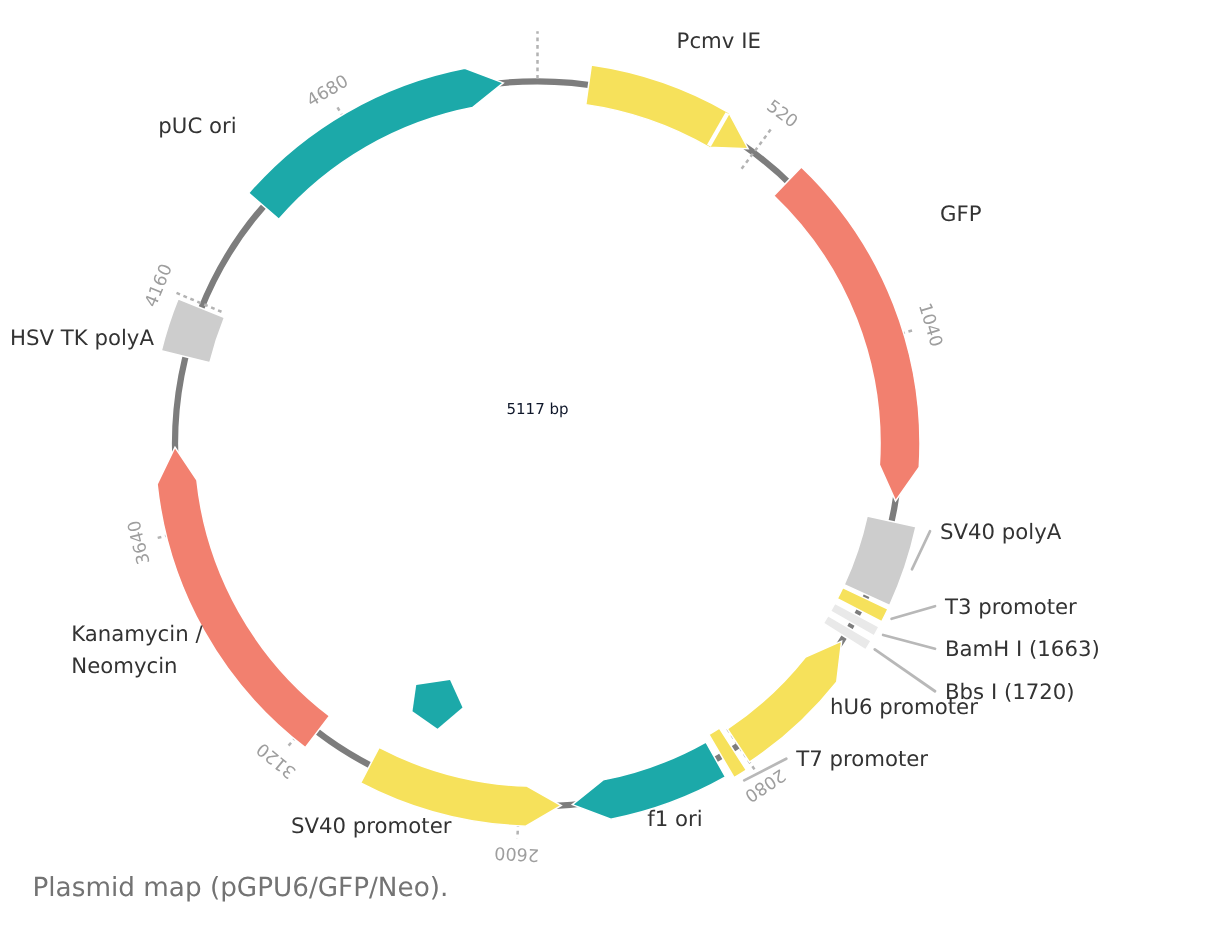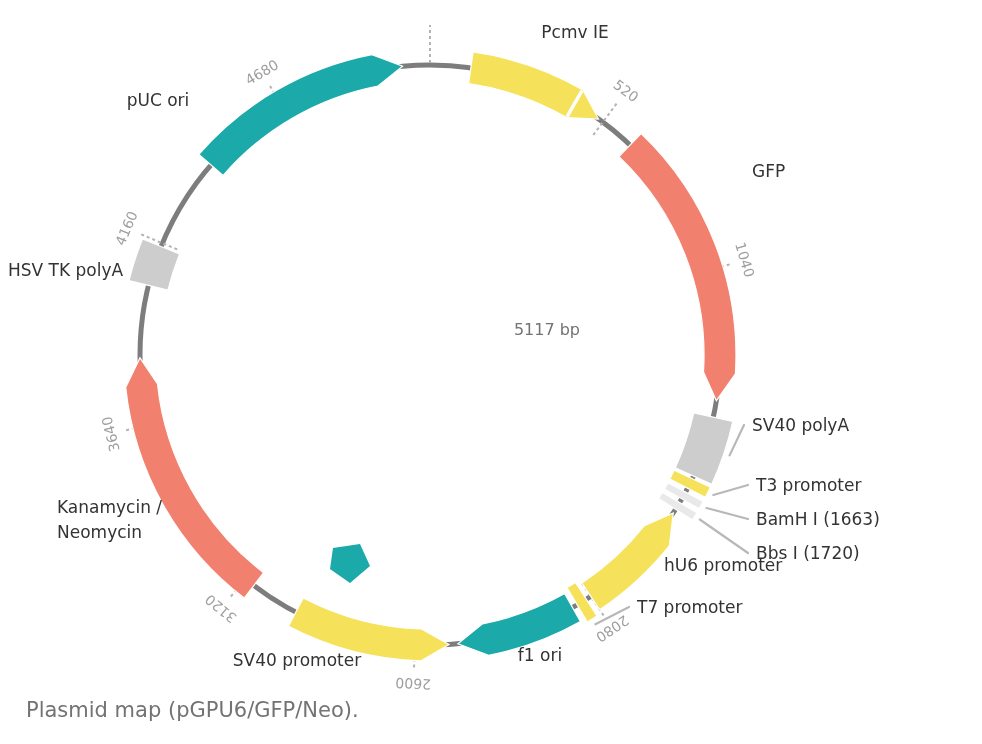--- a/index.html
+++ b/index.html
@@ -2,21 +2,21 @@
 <html><head>
 <meta charset="utf-8">
 <style>
   html,body{margin:0;padding:0;background:#ffffff;}
   body{font-family:"DejaVu Sans","Liberation Sans",sans-serif;}
   .stage{position:relative;width:982px;height:744px;background:#ffffff;overflow:hidden;}
   .stage svg{position:absolute;left:0;top:0;}
   svg text{font-family:"DejaVu Sans","Liberation Sans",sans-serif;}
   .title-block{position:absolute;left:280px;top:314px;width:300px;text-align:center;pointer-events:none;}
   .plasmid-name{font-size:21px;font-weight:bold;color:#4d4d4d;letter-spacing:.3px;}
-  .plasmid-size{font-size:16px;color:#737373;margin-top:6px;text-align:right;}
+  .plasmid-size{font-size:12px;color:#0f172a;margin-top:6px;}
   .caption{position:absolute;left:26px;top:698px;font-size:21px;color:#737373;}
 </style>
 </head>
 <body>
 
 <div class="stage">
   <svg id="plasmid-svg" width="982" height="744" viewBox="0 0 982 744">
       <circle cx="430" cy="355" r="290" fill="none" stroke="#7d7d7d" stroke-width="5"></circle>
       <line x1="593.3" y1="135.0" x2="618.3" y2="101.3" stroke="#b3b3b3" stroke-width="2" stroke-dasharray="3,3"></line>
       <line x1="692.3" y1="275.7" x2="732.5" y2="263.5" stroke="#b3b3b3" stroke-width="2" stroke-dasharray="3,3"></line>

